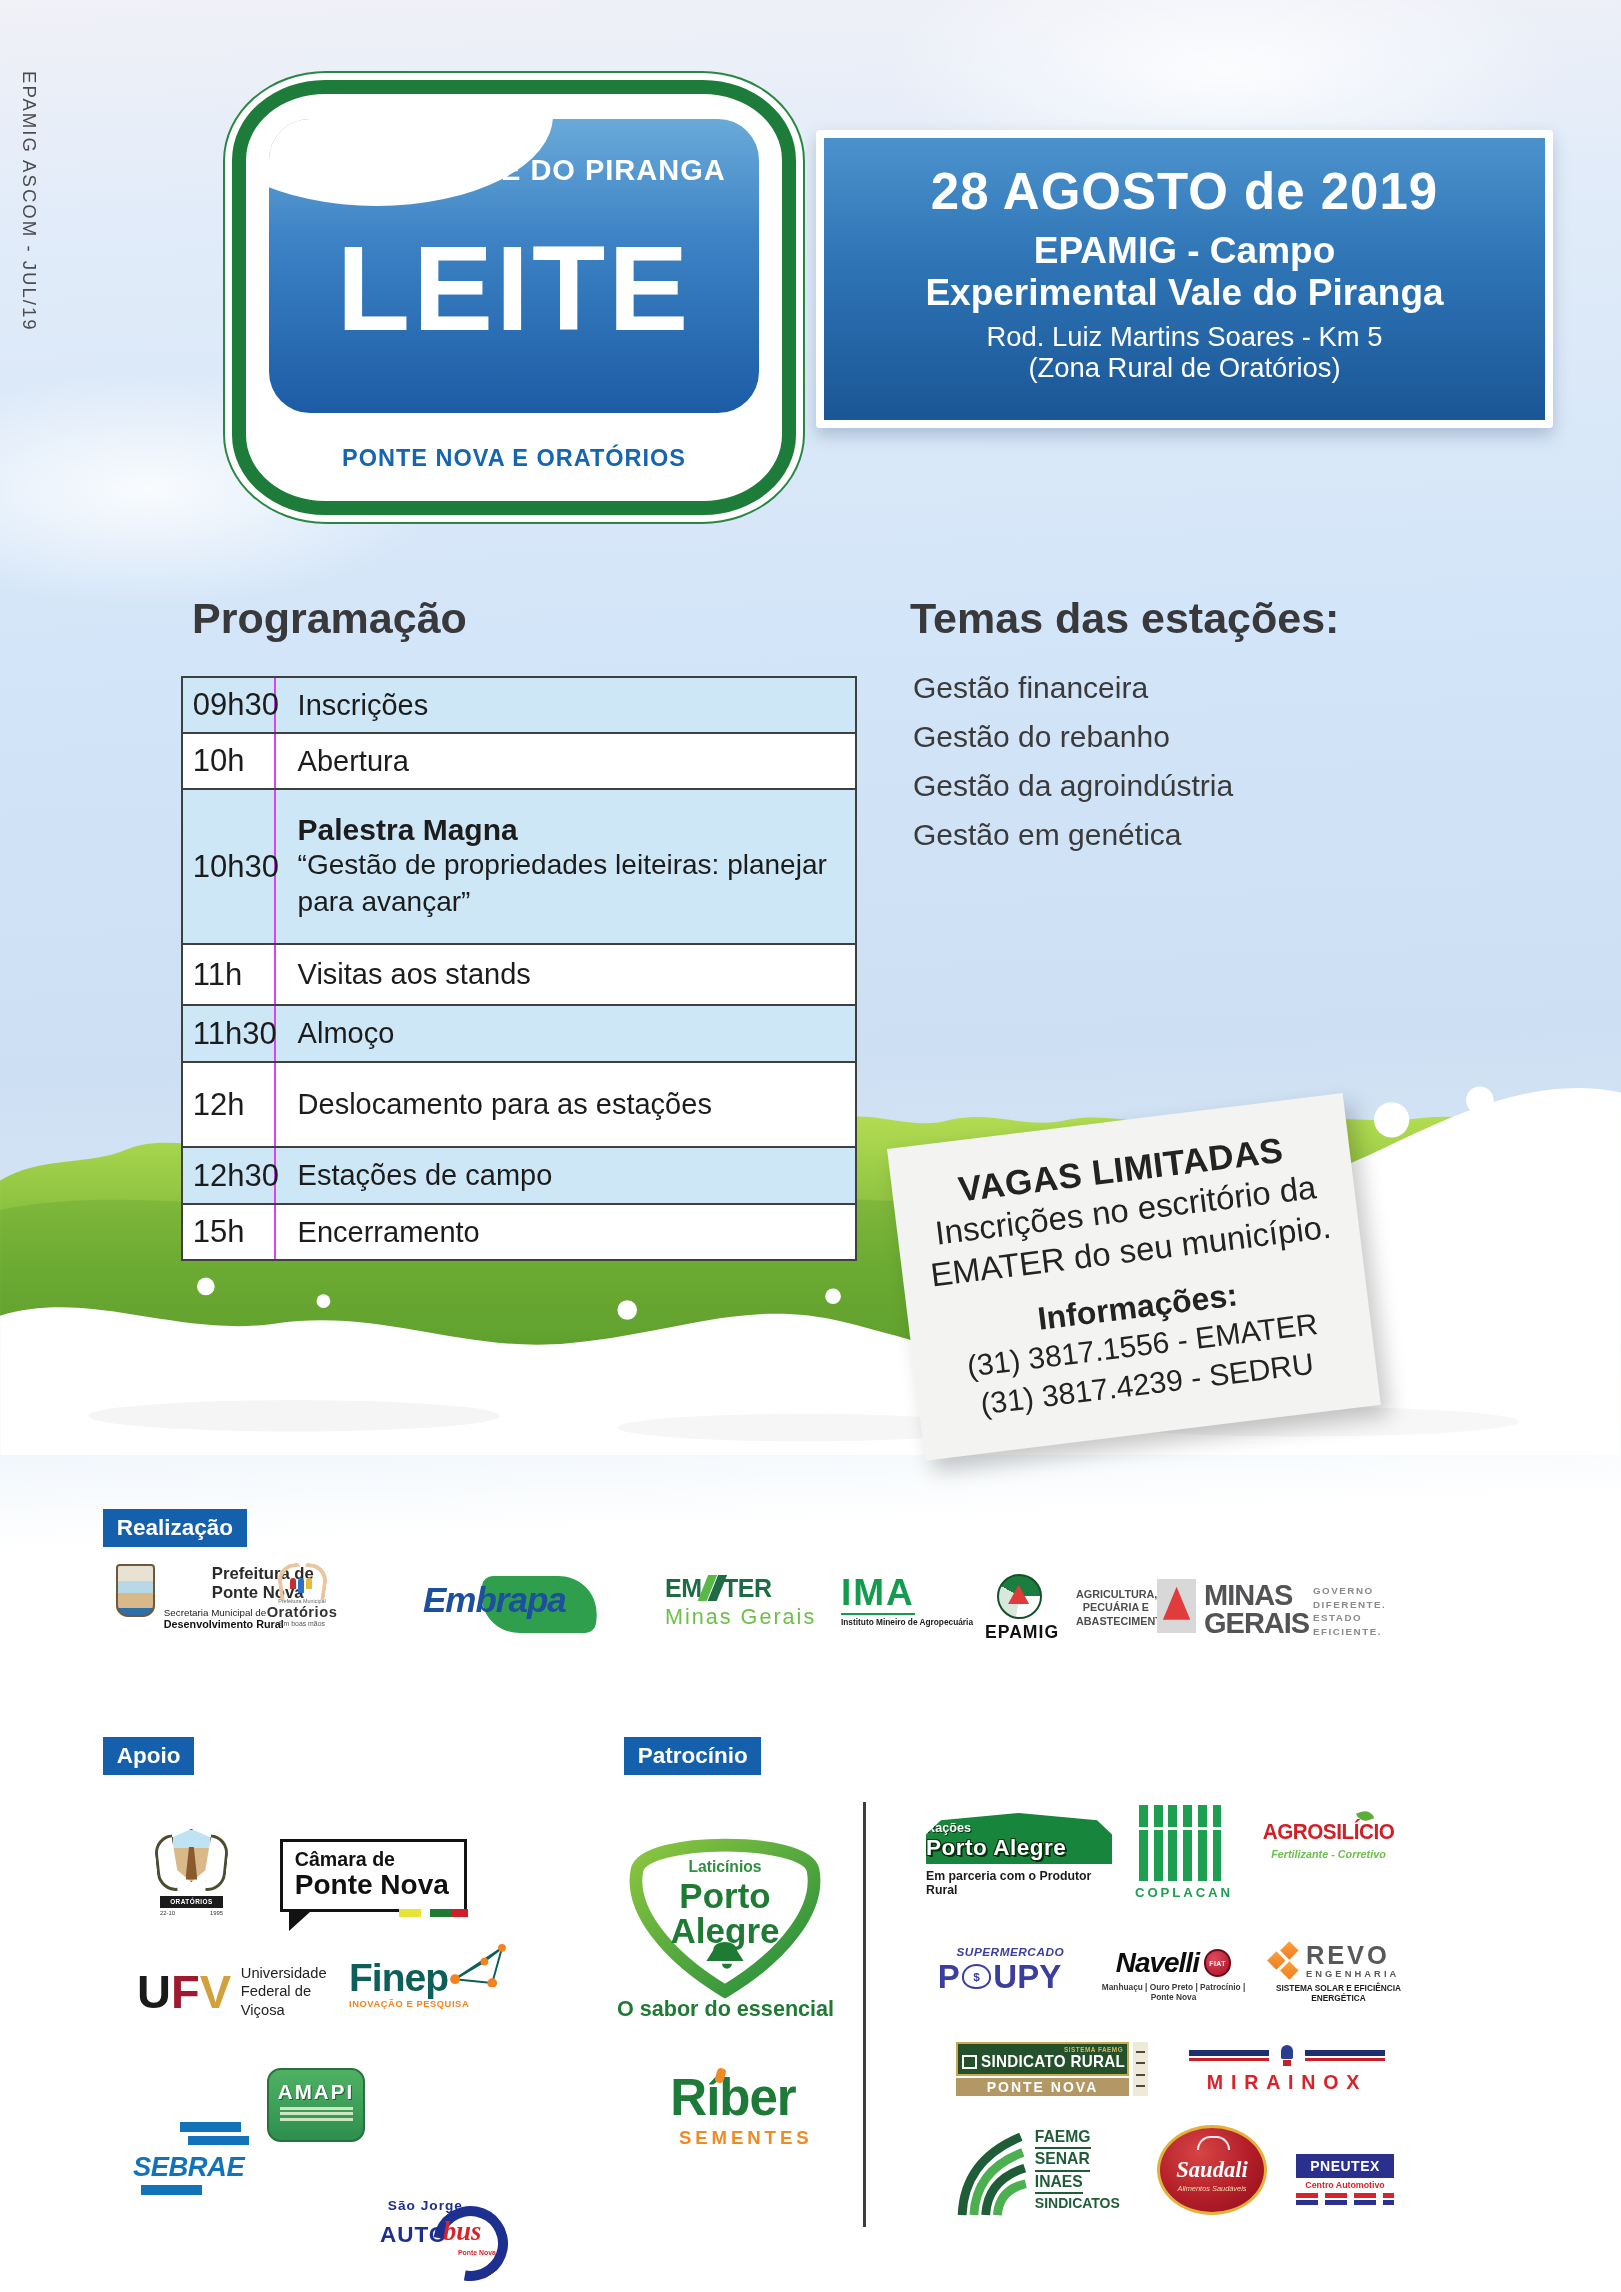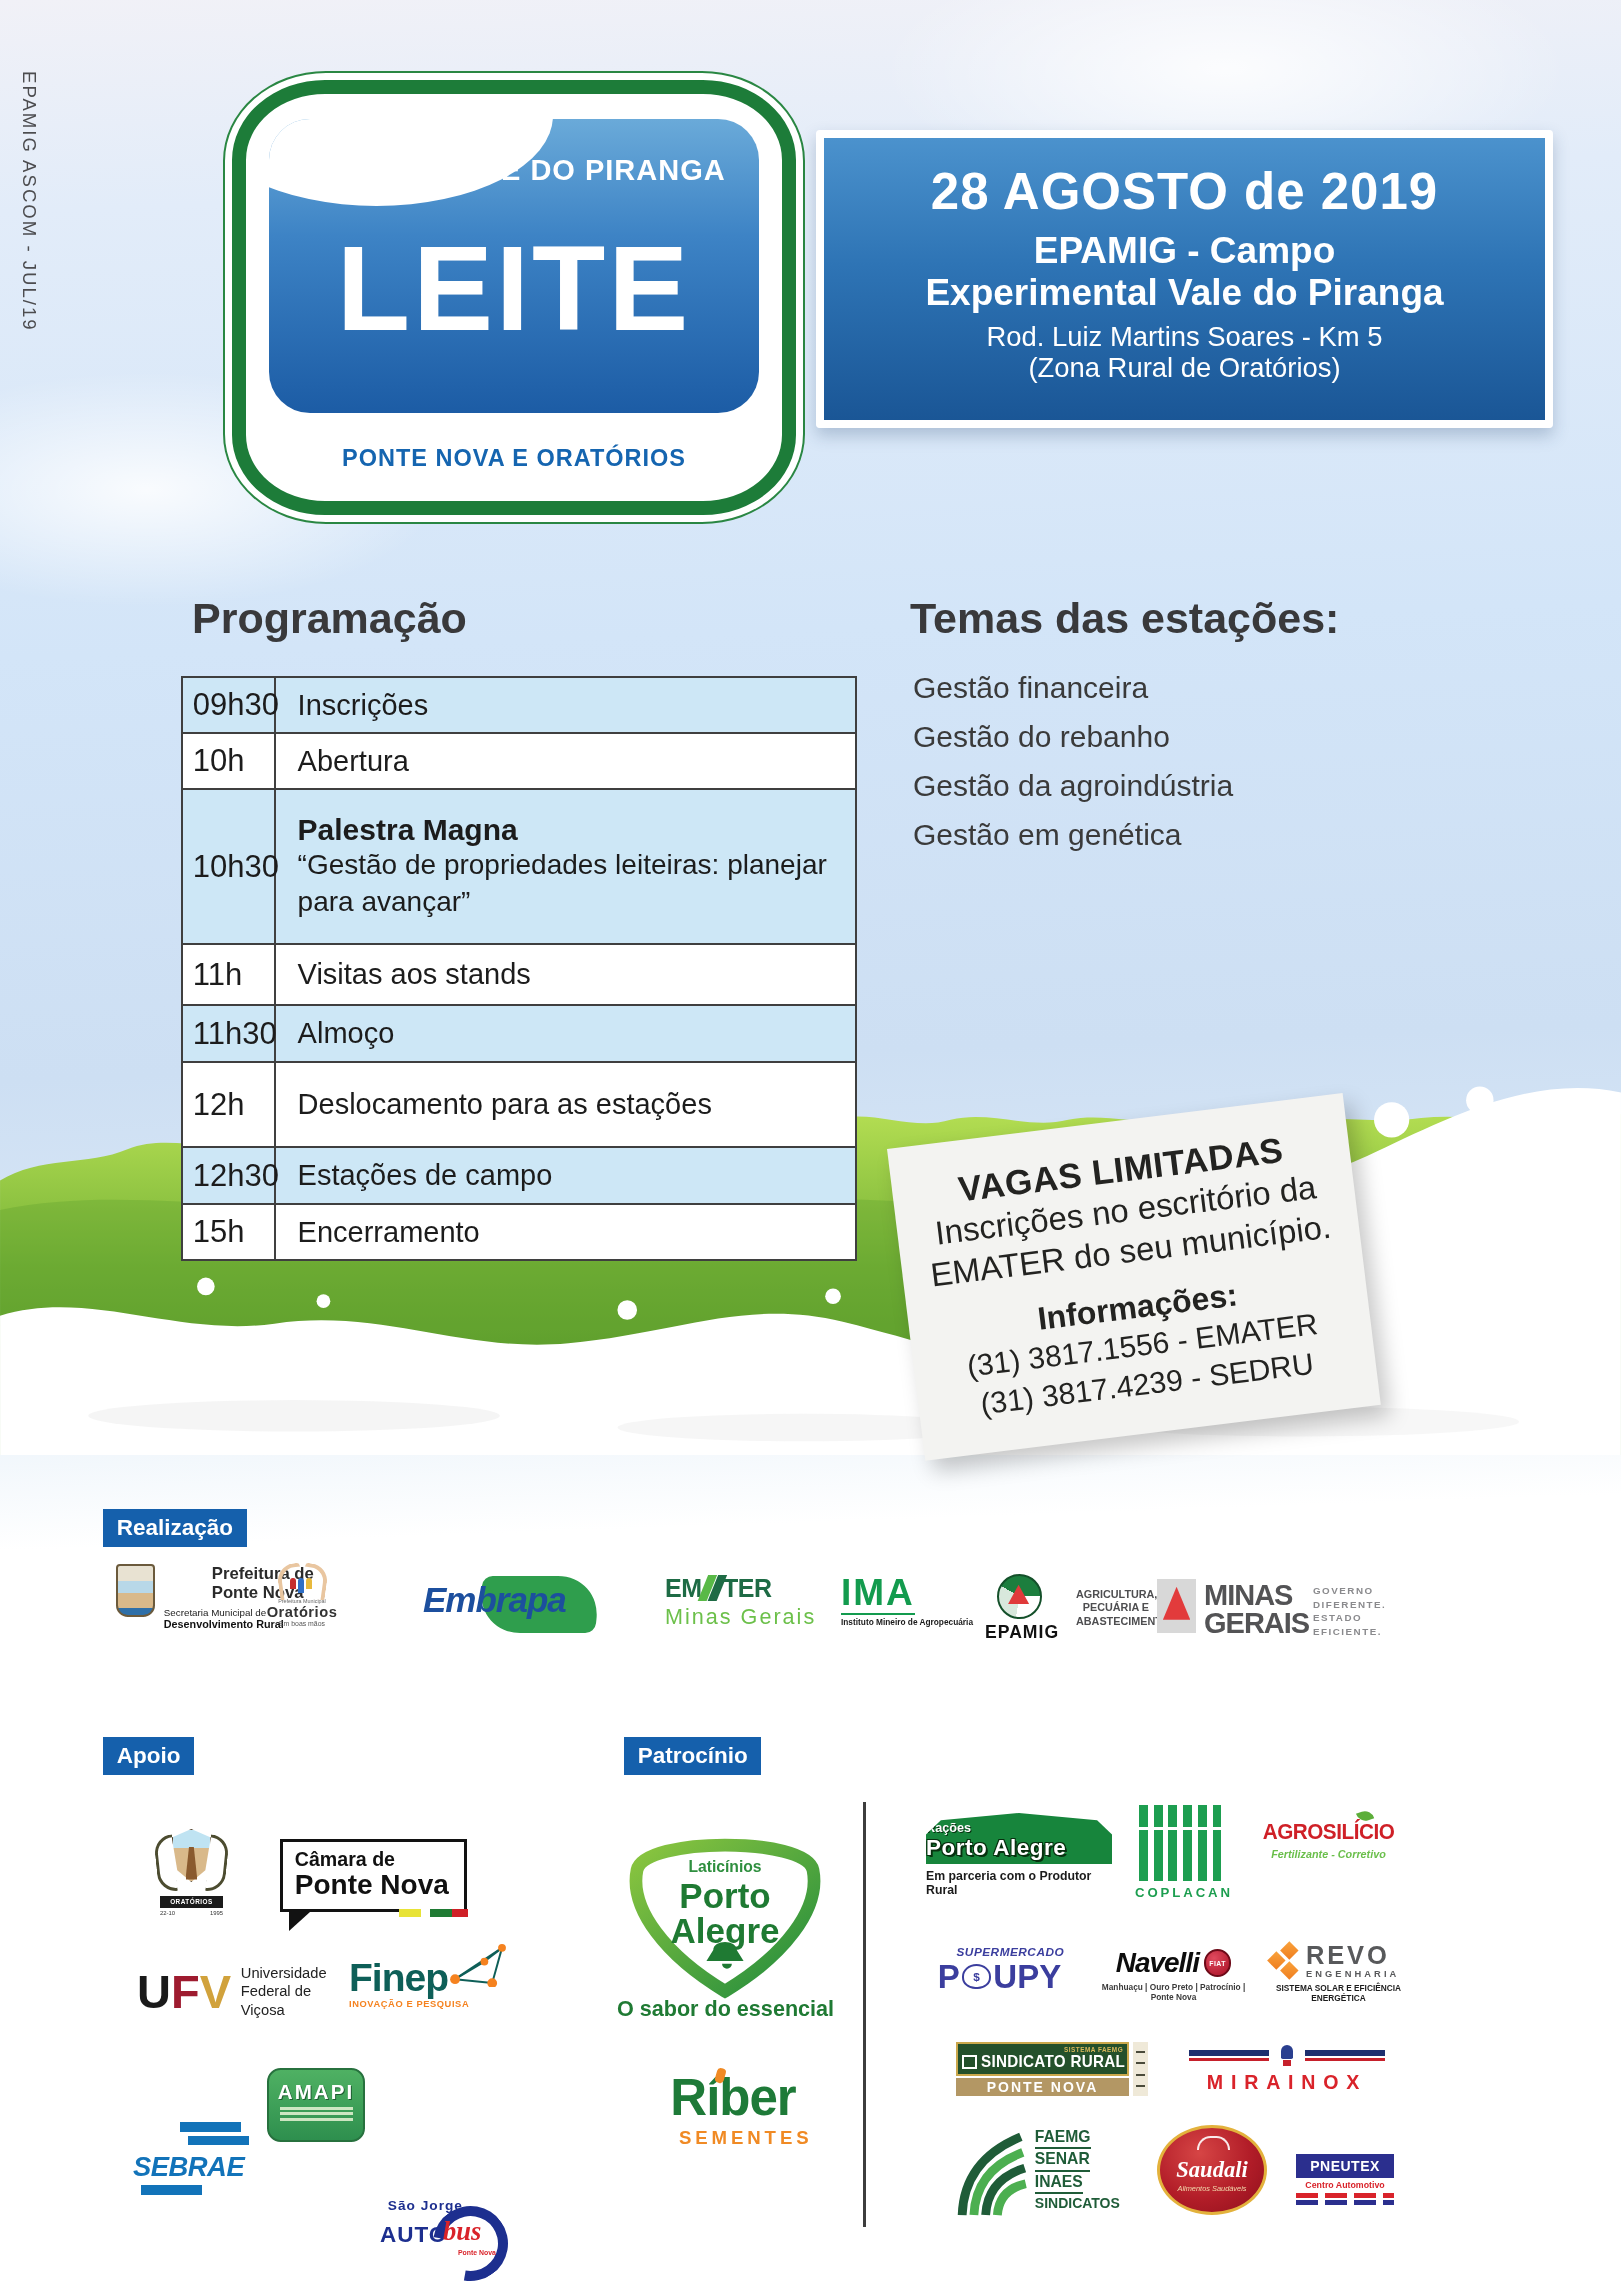--- a/index.html
+++ b/index.html
@@ -42,21 +42,21 @@
   .h-title{position:absolute;font-size:43px;font-weight:800;color:#39393b;}
   .program-title{left:192px;top:594px;}
   .themes-title{left:910px;top:594px;}
   .ptable{
     position:absolute;left:181px;top:676px;width:676px;box-sizing:border-box;
     border:2.9px solid #3f3f3f;background:#fff;display:flex;flex-direction:column;
   }
   .prow{display:flex;border-top:2px solid #3f3f3f;box-sizing:border-box;}
   .prow:first-child{border-top:none;}
   .prow.shaded{background:#cde7f6;}
-  .ptime{width:93px;flex:0 0 93px;border-right:2px solid #404040;display:flex;align-items:center;padding-left:9.8px;font-size:31px;color:#1c1c1c;box-sizing:border-box;}
+  .ptime{width:93px;flex:0 0 93px;border-right:2px solid #d946ef;display:flex;align-items:center;padding-left:9.8px;font-size:31px;color:#1c1c1c;box-sizing:border-box;}
   .pact{flex:1;display:flex;flex-direction:column;justify-content:center;padding:5.9px 9.8px 5.9px 21.6px;font-size:29px;color:#1c1c1c;box-sizing:border-box;}
   .pact .atitle{font-weight:800;font-size:30px;}
   .pact .aquote{font-size:28px;line-height:1.3;}
   
   .themes{position:absolute;left:913px;top:663px;}
   .theme-item{font-size:30px;color:#3a3a3a;line-height:49px;}
   
   .note{
     position:absolute;left:887px;top:1149px;width:459px;height:314px;
     background:#f3f3f1;transform:rotate(-7deg);transform-origin:top left;

